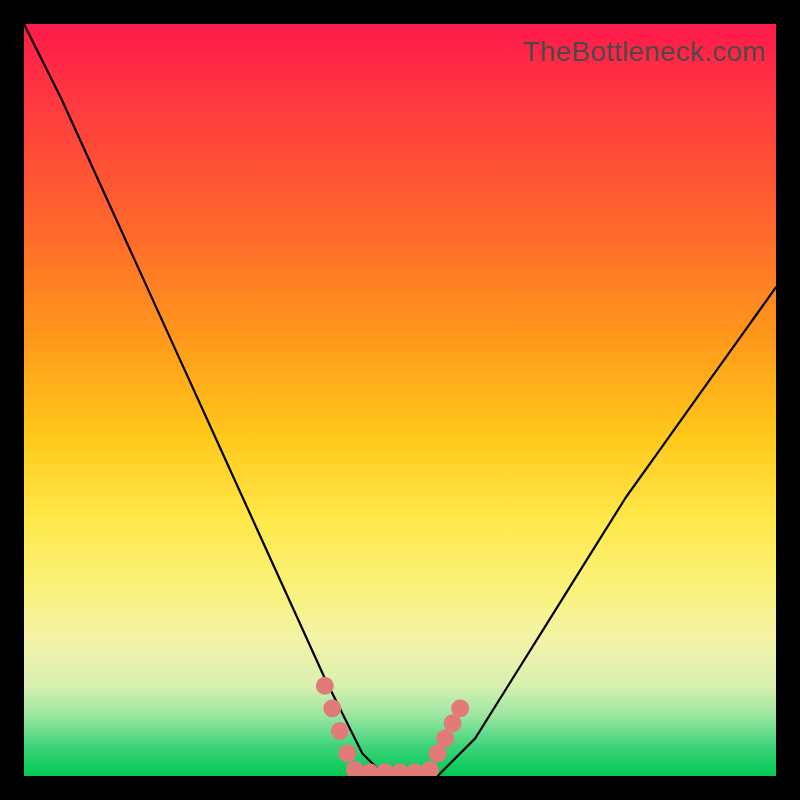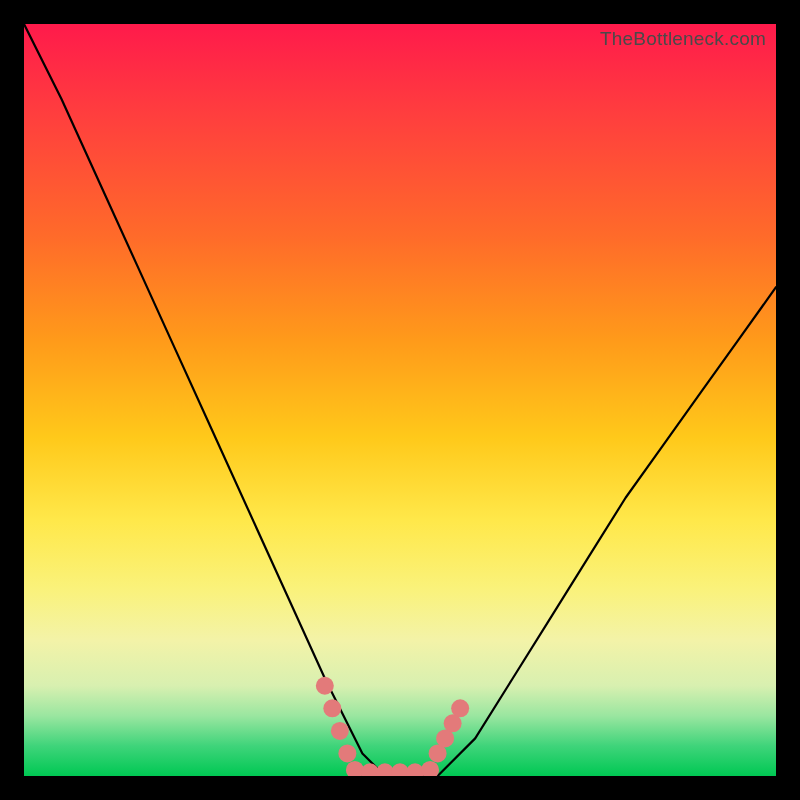--- a/index.html
+++ b/index.html
@@ -25,24 +25,24 @@
       #ffe84a 66%,
       #faf27a 75%,
       #f3f3a8 82%,
       #d8f0b0 88%,
       #9ae6a0 92%,
       #3fd47a 96%,
       #00c853 100%);
   }
   .watermark {
     position: absolute;
-    top: 4px;
+    top: 12px;
     right: 10px;
     font-family: Arial, Helvetica, sans-serif;
-    font-size: 19px;
+    font-size: 28px;
     color: #4a4a4a;
     font-weight: 500;
     letter-spacing: 0.2px;
   }
   svg.curve {
     position: absolute;
     left: 0; top: 0;
     width: 100%; height: 100%;
   }
 </style>

